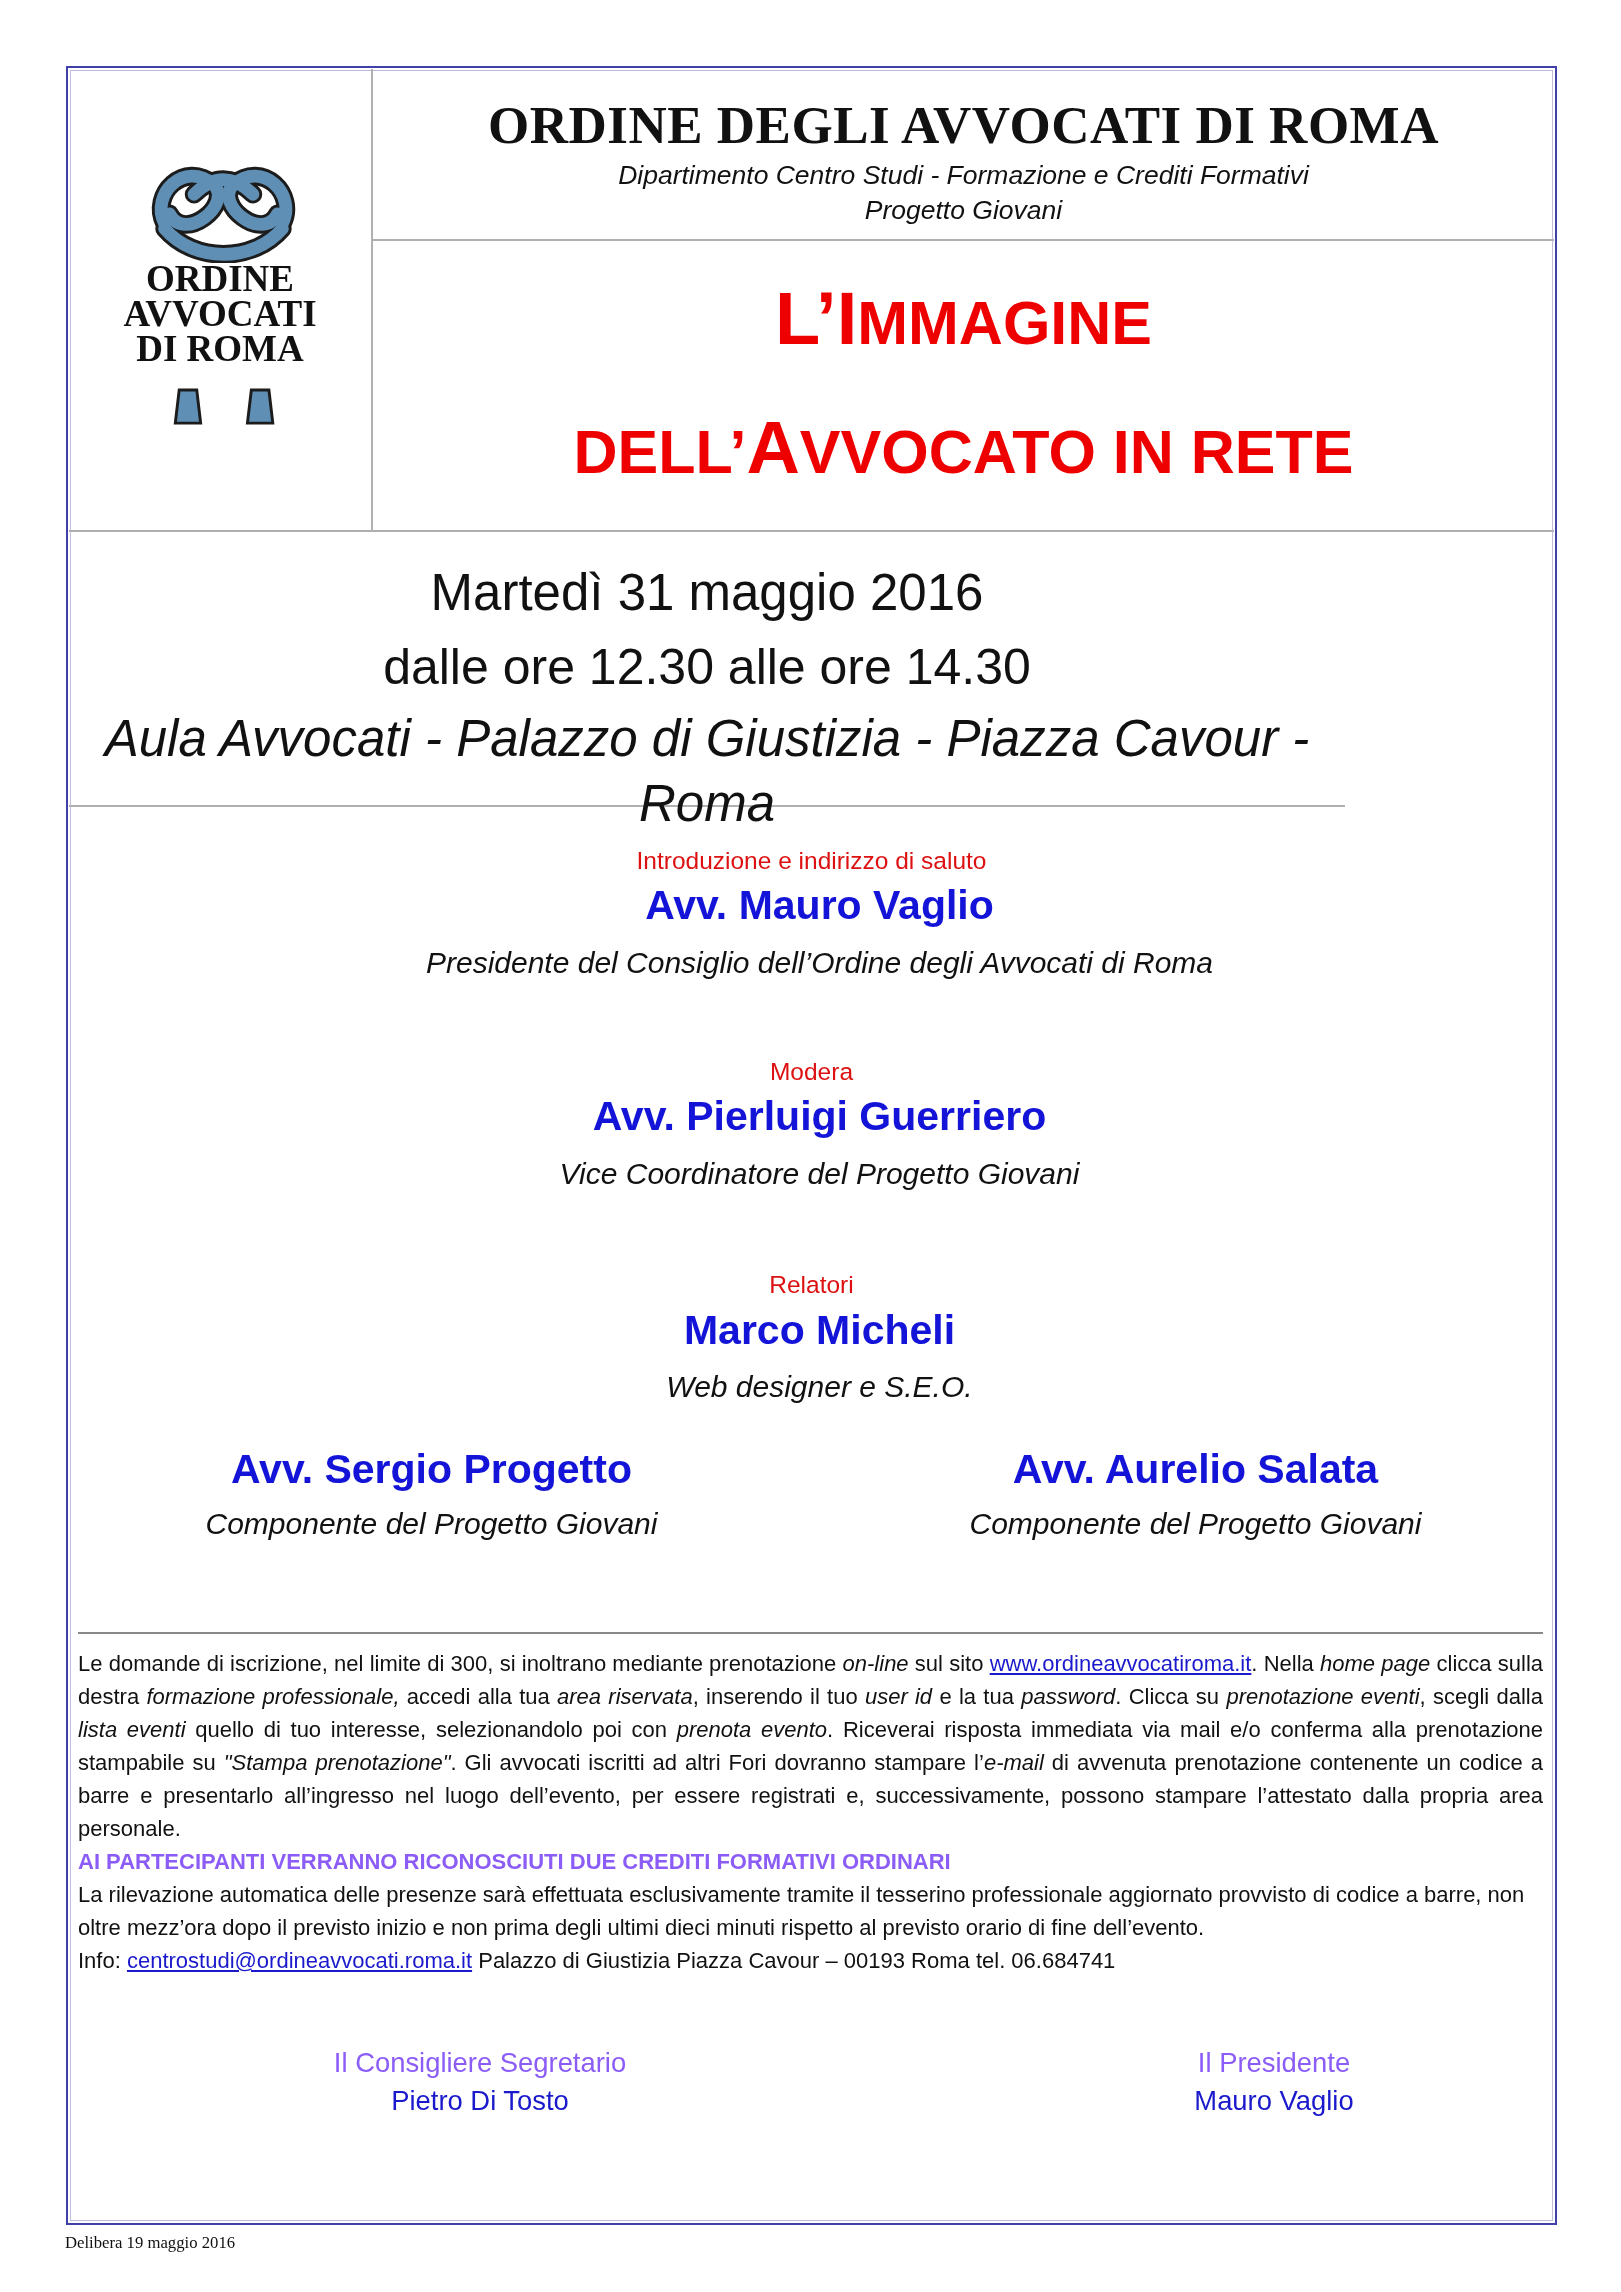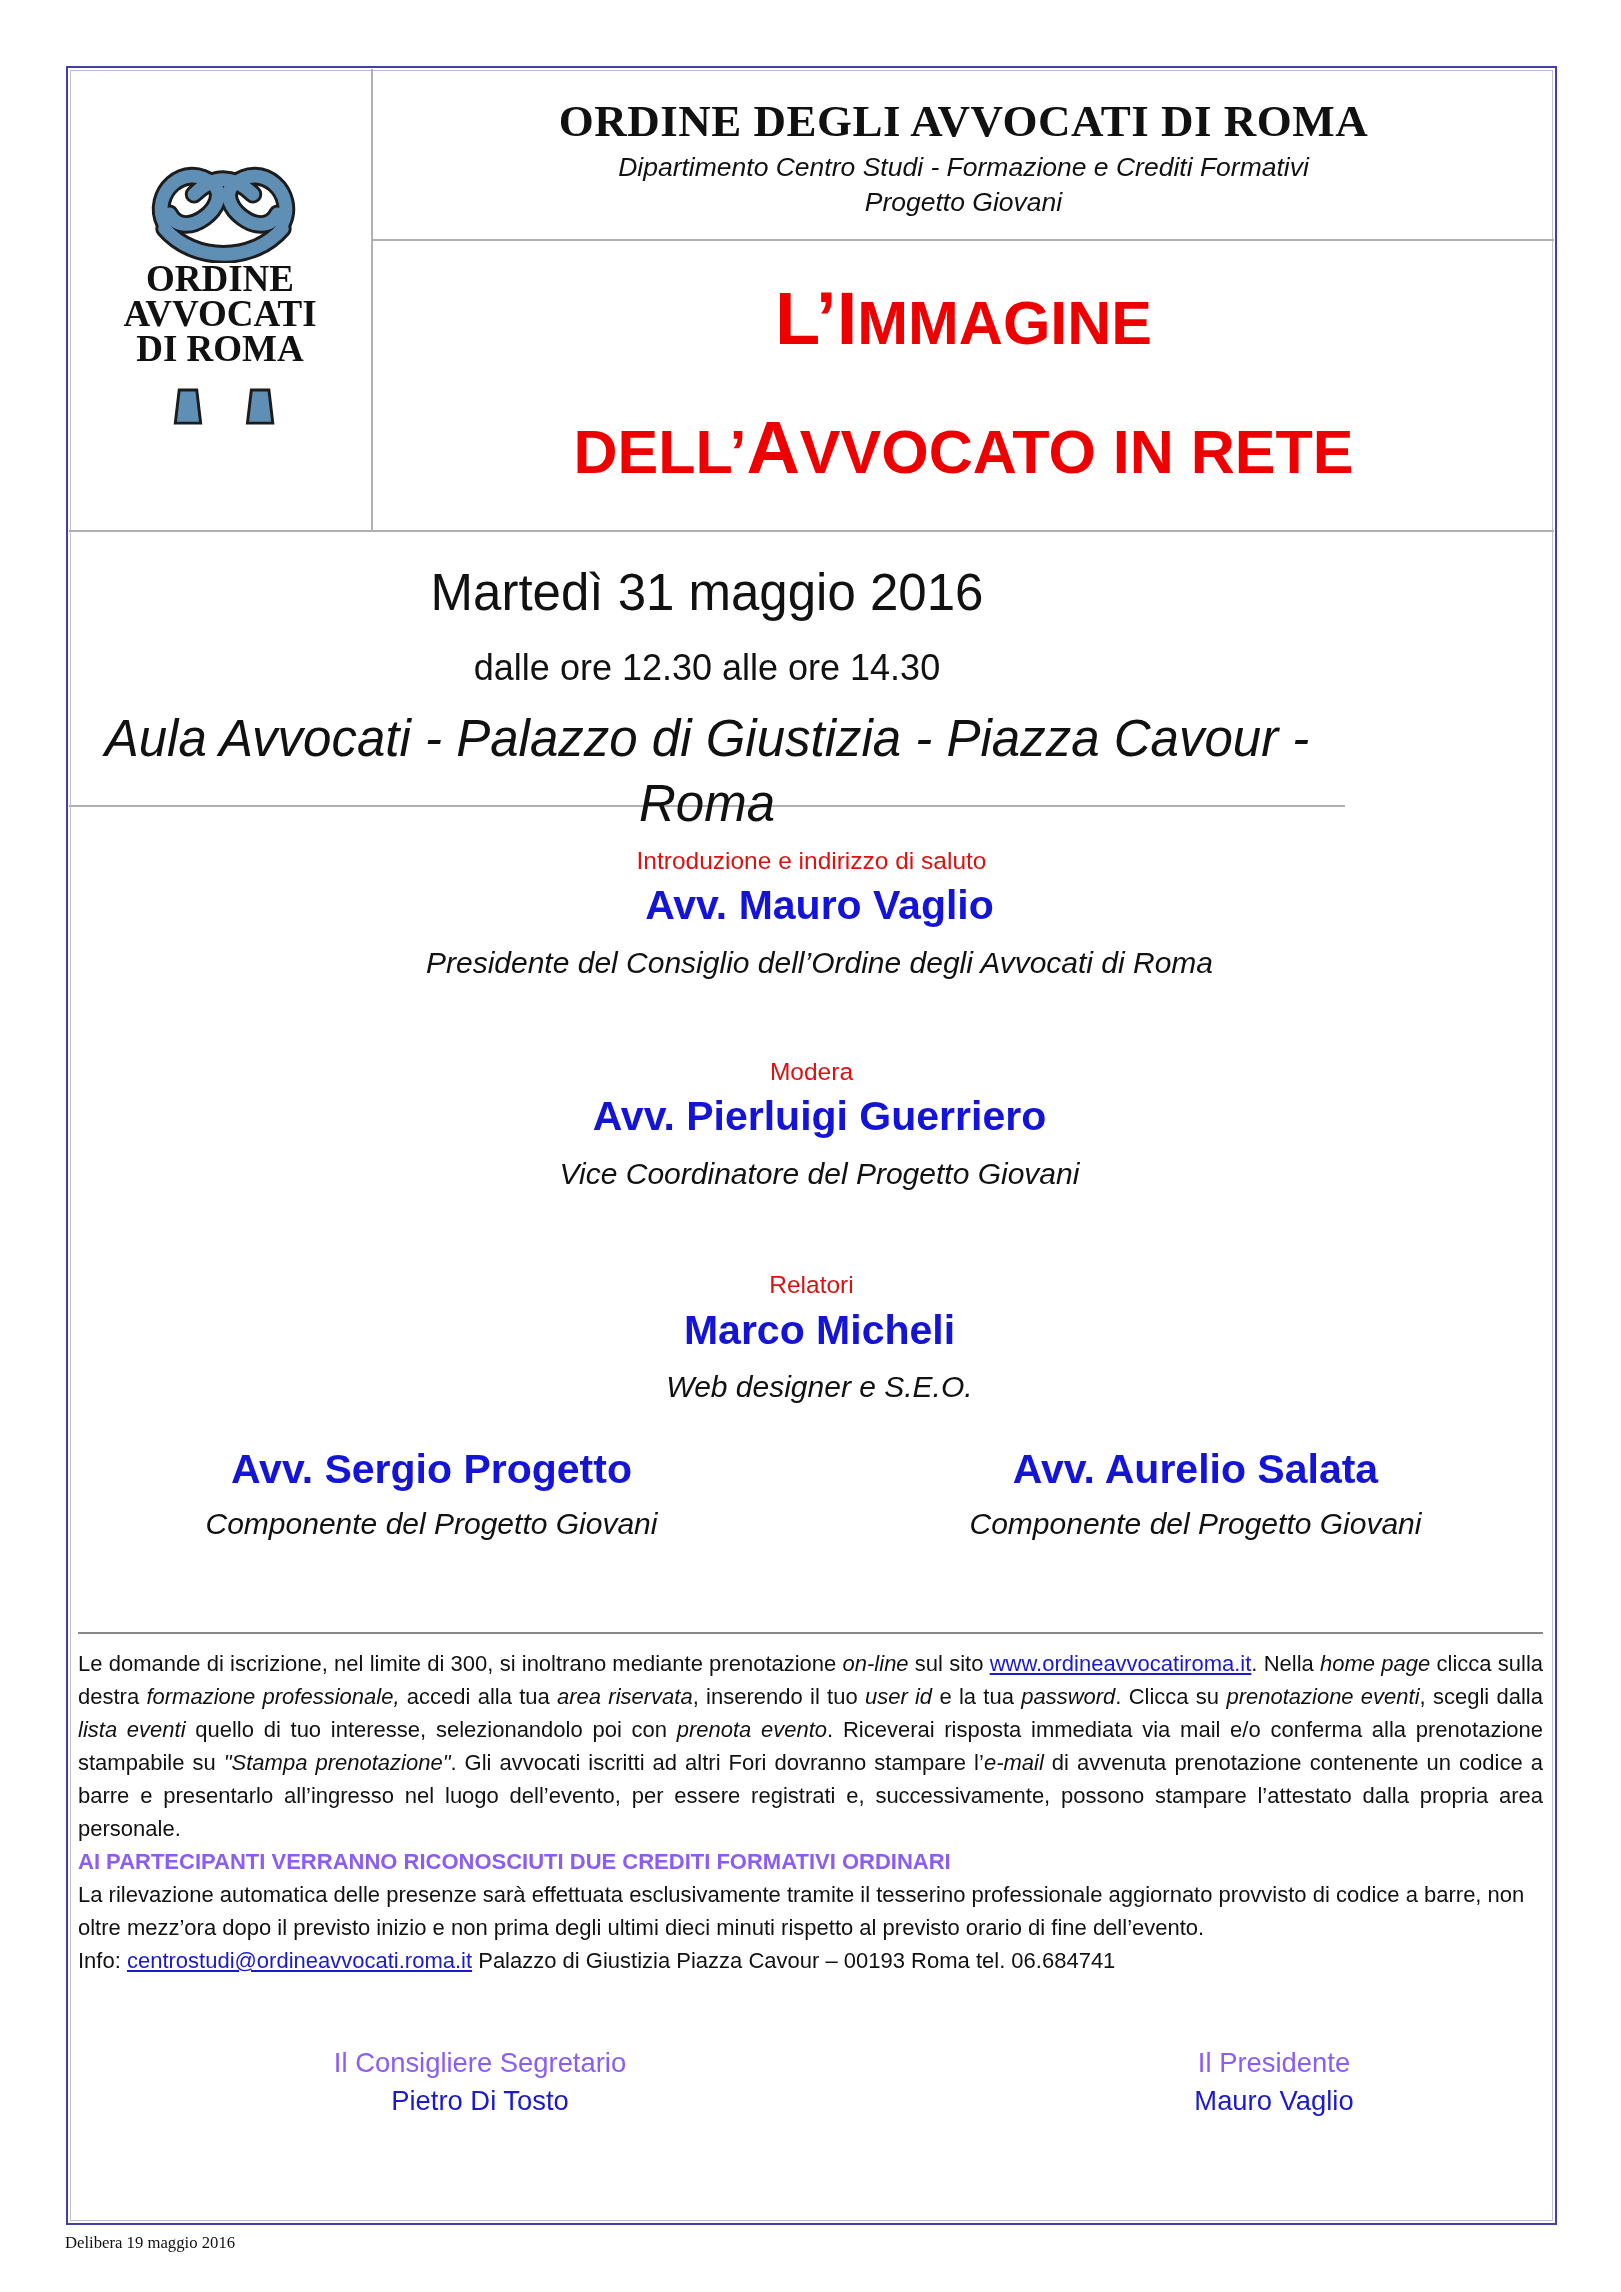--- a/index.html
+++ b/index.html
@@ -17,35 +17,35 @@
               border-right: 2px solid #b0b0b0; }
   .logo-knot { position: absolute; left: 76px; top: 86px; width: 157px; height: 108px; }
   .logo-text { position: absolute; left: 0; top: 192px; width: 302px; text-align: center;
                font-family: "Liberation Serif", "DejaVu Serif", serif; font-weight: bold;
                font-size: 37px; line-height: 35px; color: #111; letter-spacing: 0px; }
   .logo-feet { position: absolute; left: 98px; top: 319px; width: 118px; height: 39px; }
 
   .org-cell { position: absolute; left: 304px; top: 0; width: 1181px; height: 170px;
               border-bottom: 2px solid #b0b0b0; text-align: center; }
   .org-name { margin-top: 25.5px; font-family: "Liberation Serif", "DejaVu Serif", serif;
-              font-weight: bold; font-size: 45px; letter-spacing: 0.5px; color: #111; }
+              font-weight: bold; font-size: 53px; letter-spacing: 0.5px; color: #111; }
   .org-dept { margin-top: 5.9px; font-style: italic; font-size: 26.5px; color: #111; }
   .org-proj { margin-top: 3.9px; font-style: italic; font-size: 26.5px; color: #111; }
 
   .title-cell { position: absolute; left: 304px; top: 172px; width: 1181px; height: 289px;
                 text-align: center; color: #ee0000; font-weight: bold; }
   .title-l1 { margin-top: 34px; font-size: 74px; line-height: 88px; }
   .title-l2 { margin-top: 37px; font-size: 74px; line-height: 88px; }
   .title-l1 .small, .title-l2 .small { font-size: 61px; }
 
   
   .when { position: absolute; left: 69px; top: 531px; width: 1276px; height: 274px;
           border-bottom: 2px solid #b0b0b0; text-align: center; color: #111; }
   .when-date { margin-top: 29px; font-size: 51px; line-height: 65px; }
-  .when-time { margin-top: 9.8px; font-size: 36px; line-height: 65px; }
+  .when-time { margin-top: 9.8px; font-size: 50px; line-height: 65px; }
   .when-place { margin-top: 5.9px; font-size: 51px; line-height: 65px; font-style: italic; }
 
   
   .role { position: absolute; left: 69px; width: 1485px; text-align: center;
           color: #dd1111; font-size: 24.5px; }
   .pname { position: absolute; text-align: center; color: #1414d8; font-weight: bold; font-size: 41px; }
   .pdesc { position: absolute; text-align: center; color: #111; font-style: italic; font-size: 30px; }
   .centered { left: 69px; width: 1485px; padding-left: 8px; }
   .leftcol { left: 118px; width: 627px; }
   .rightcol { left: 882px; width: 627px; }

